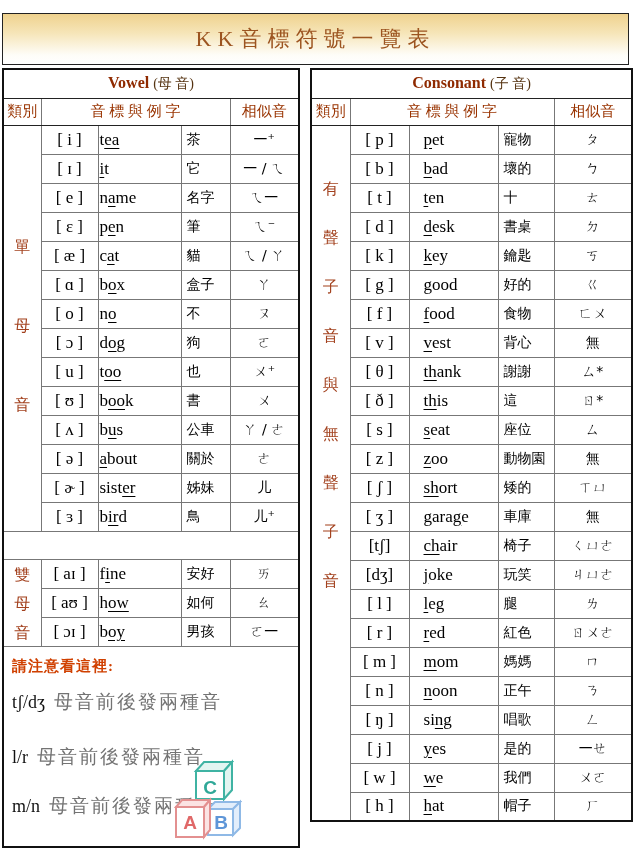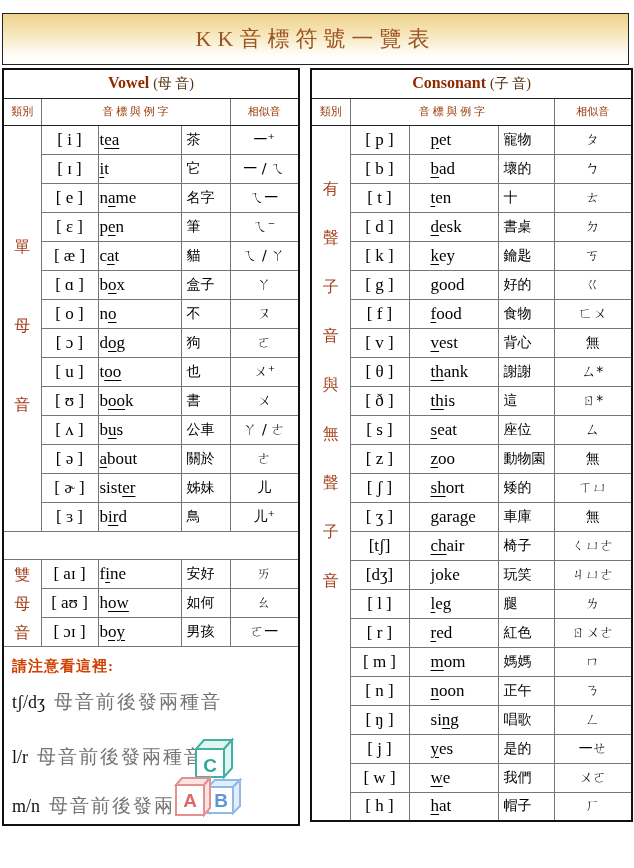--- a/index.html
+++ b/index.html
@@ -12,37 +12,37 @@
   .title-bar span{font-size:22px;letter-spacing:6px;color:#9C5420;}
   
   .tables{display:flex;gap:10px;align-items:flex-start;}
   table{border-collapse:collapse;table-layout:fixed;background:#fff;border:2px solid #111;}
   td{border:1px solid #777;box-sizing:border-box;overflow:hidden;}
   .tbl-left{width:296px;}
   .tbl-right{width:321px;}
   .sect-header td{height:29px;text-align:center;border-bottom:1px solid #222;}
   .sect-en{font-weight:bold;font-size:16px;color:#8F2A00;}
   .sect-zh{font-size:14px;color:#553311;margin-left:4px;}
-  .col-header td{height:27px;text-align:center;color:#993300;font-size:11px;border-bottom:1px solid #222;}
+  .col-header td{height:27px;text-align:center;color:#993300;font-size:15px;border-bottom:1px solid #222;}
   .sym{text-align:center;font-size:17px;height:29px;}
   .word{font-size:17px;height:29px;}
-  .tbl-right .word{padding-left:21px;}
+  .tbl-right .word{padding-left:14px;}
   .zh{font-size:14px;padding-left:5px;height:29px;}
   .sim{text-align:center;font-size:14px;height:29px;font-family:"DejaVu Sans",sans-serif;}
   .ul{text-decoration:underline;text-underline-offset:3px;}
   .spacer-cell{height:28px;}
   
   .cat-cell{vertical-align:top;}
   .cat-col{display:flex;flex-direction:column;align-items:center;}
   .cat-col span{font-size:16px;color:#A3421F;line-height:20px;}
   .cat-mono{padding-top:110px;row-gap:59px;}
   .cat-diph{padding-top:4px;row-gap:9px;}
   .cat-cons{padding-top:52px;row-gap:29px;}
   
-  .notes-cell{height:179px;vertical-align:top;position:relative;}
+  .notes-cell{height:201px;vertical-align:top;position:relative;}
   .notes-heading{color:#D04000;font-weight:bold;font-size:15px;margin:9px 0 0 7px;letter-spacing:1px;}
   .note-line{margin-left:7px;display:flex;align-items:baseline;}
   .note-line.l1{margin-top:13px;}
   .note-line.l2{margin-top:29px;}
   .note-line.l3{margin-top:23px;}
   .note-sym{font-size:18px;color:#111;}
   .note-text{font-size:19px;color:#737373;letter-spacing:2px;margin-left:9px;}
   .blocks{position:absolute;right:56px;bottom:3px;}
   .blk-letter{font-family:"Liberation Sans","DejaVu Sans",sans-serif;font-weight:bold;font-size:19px;}
 </style>

